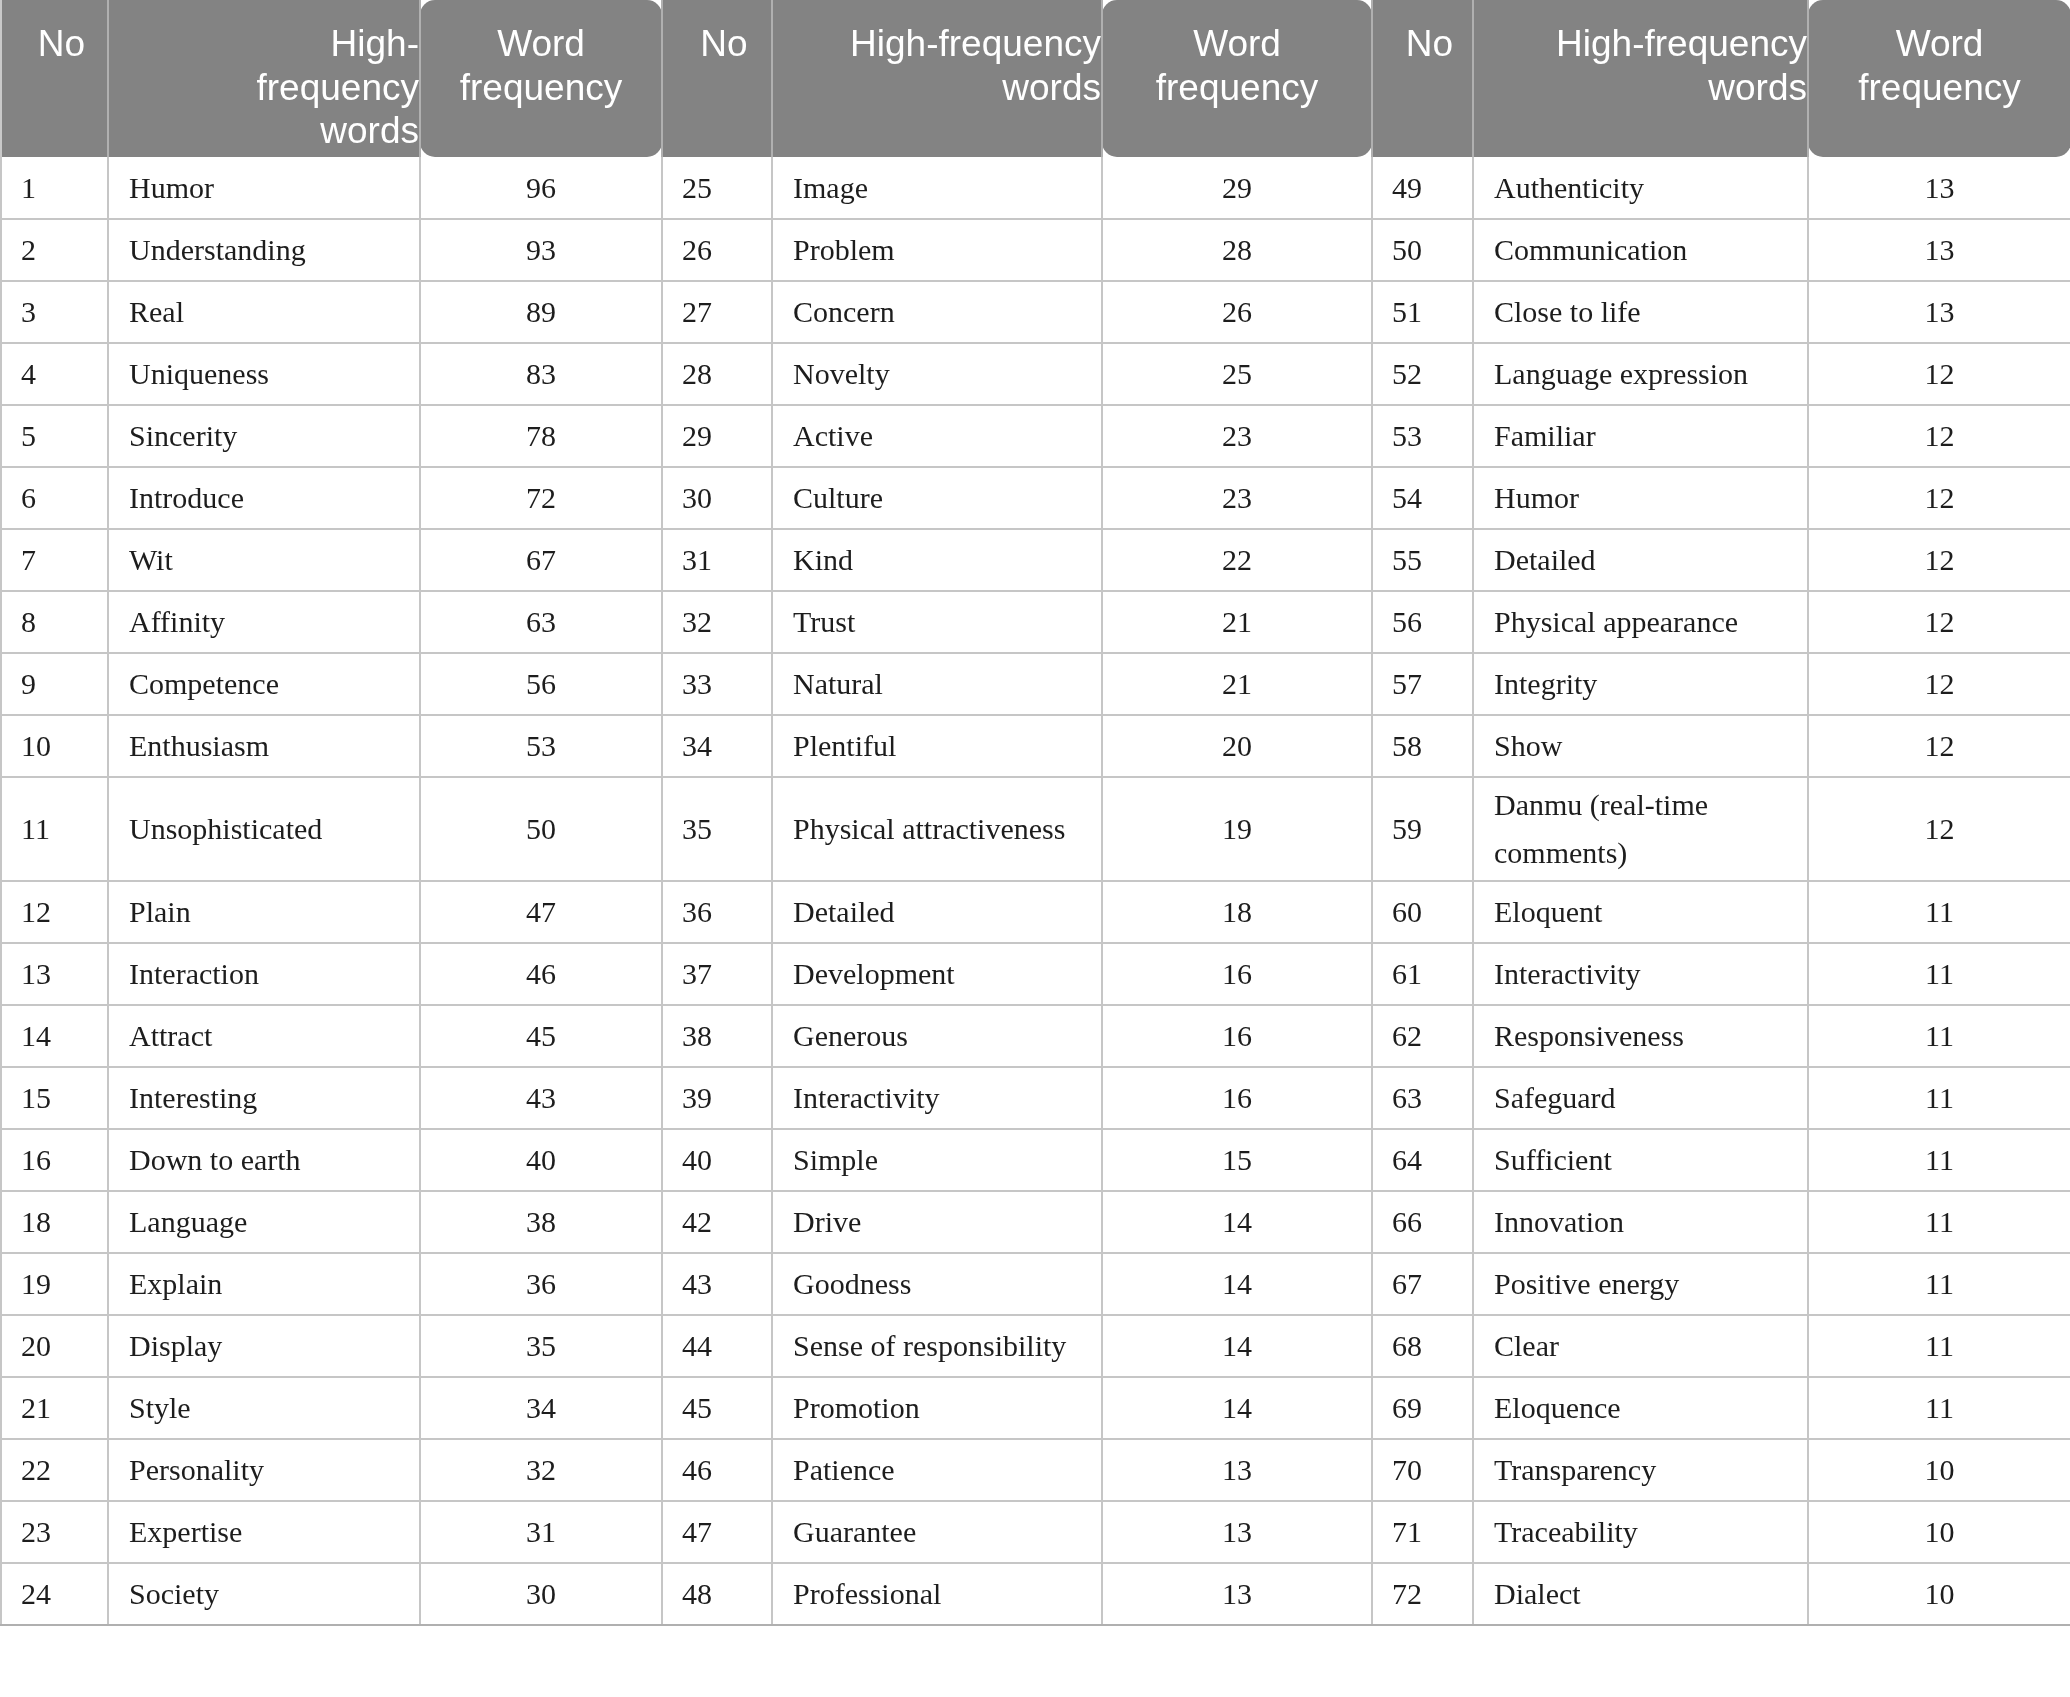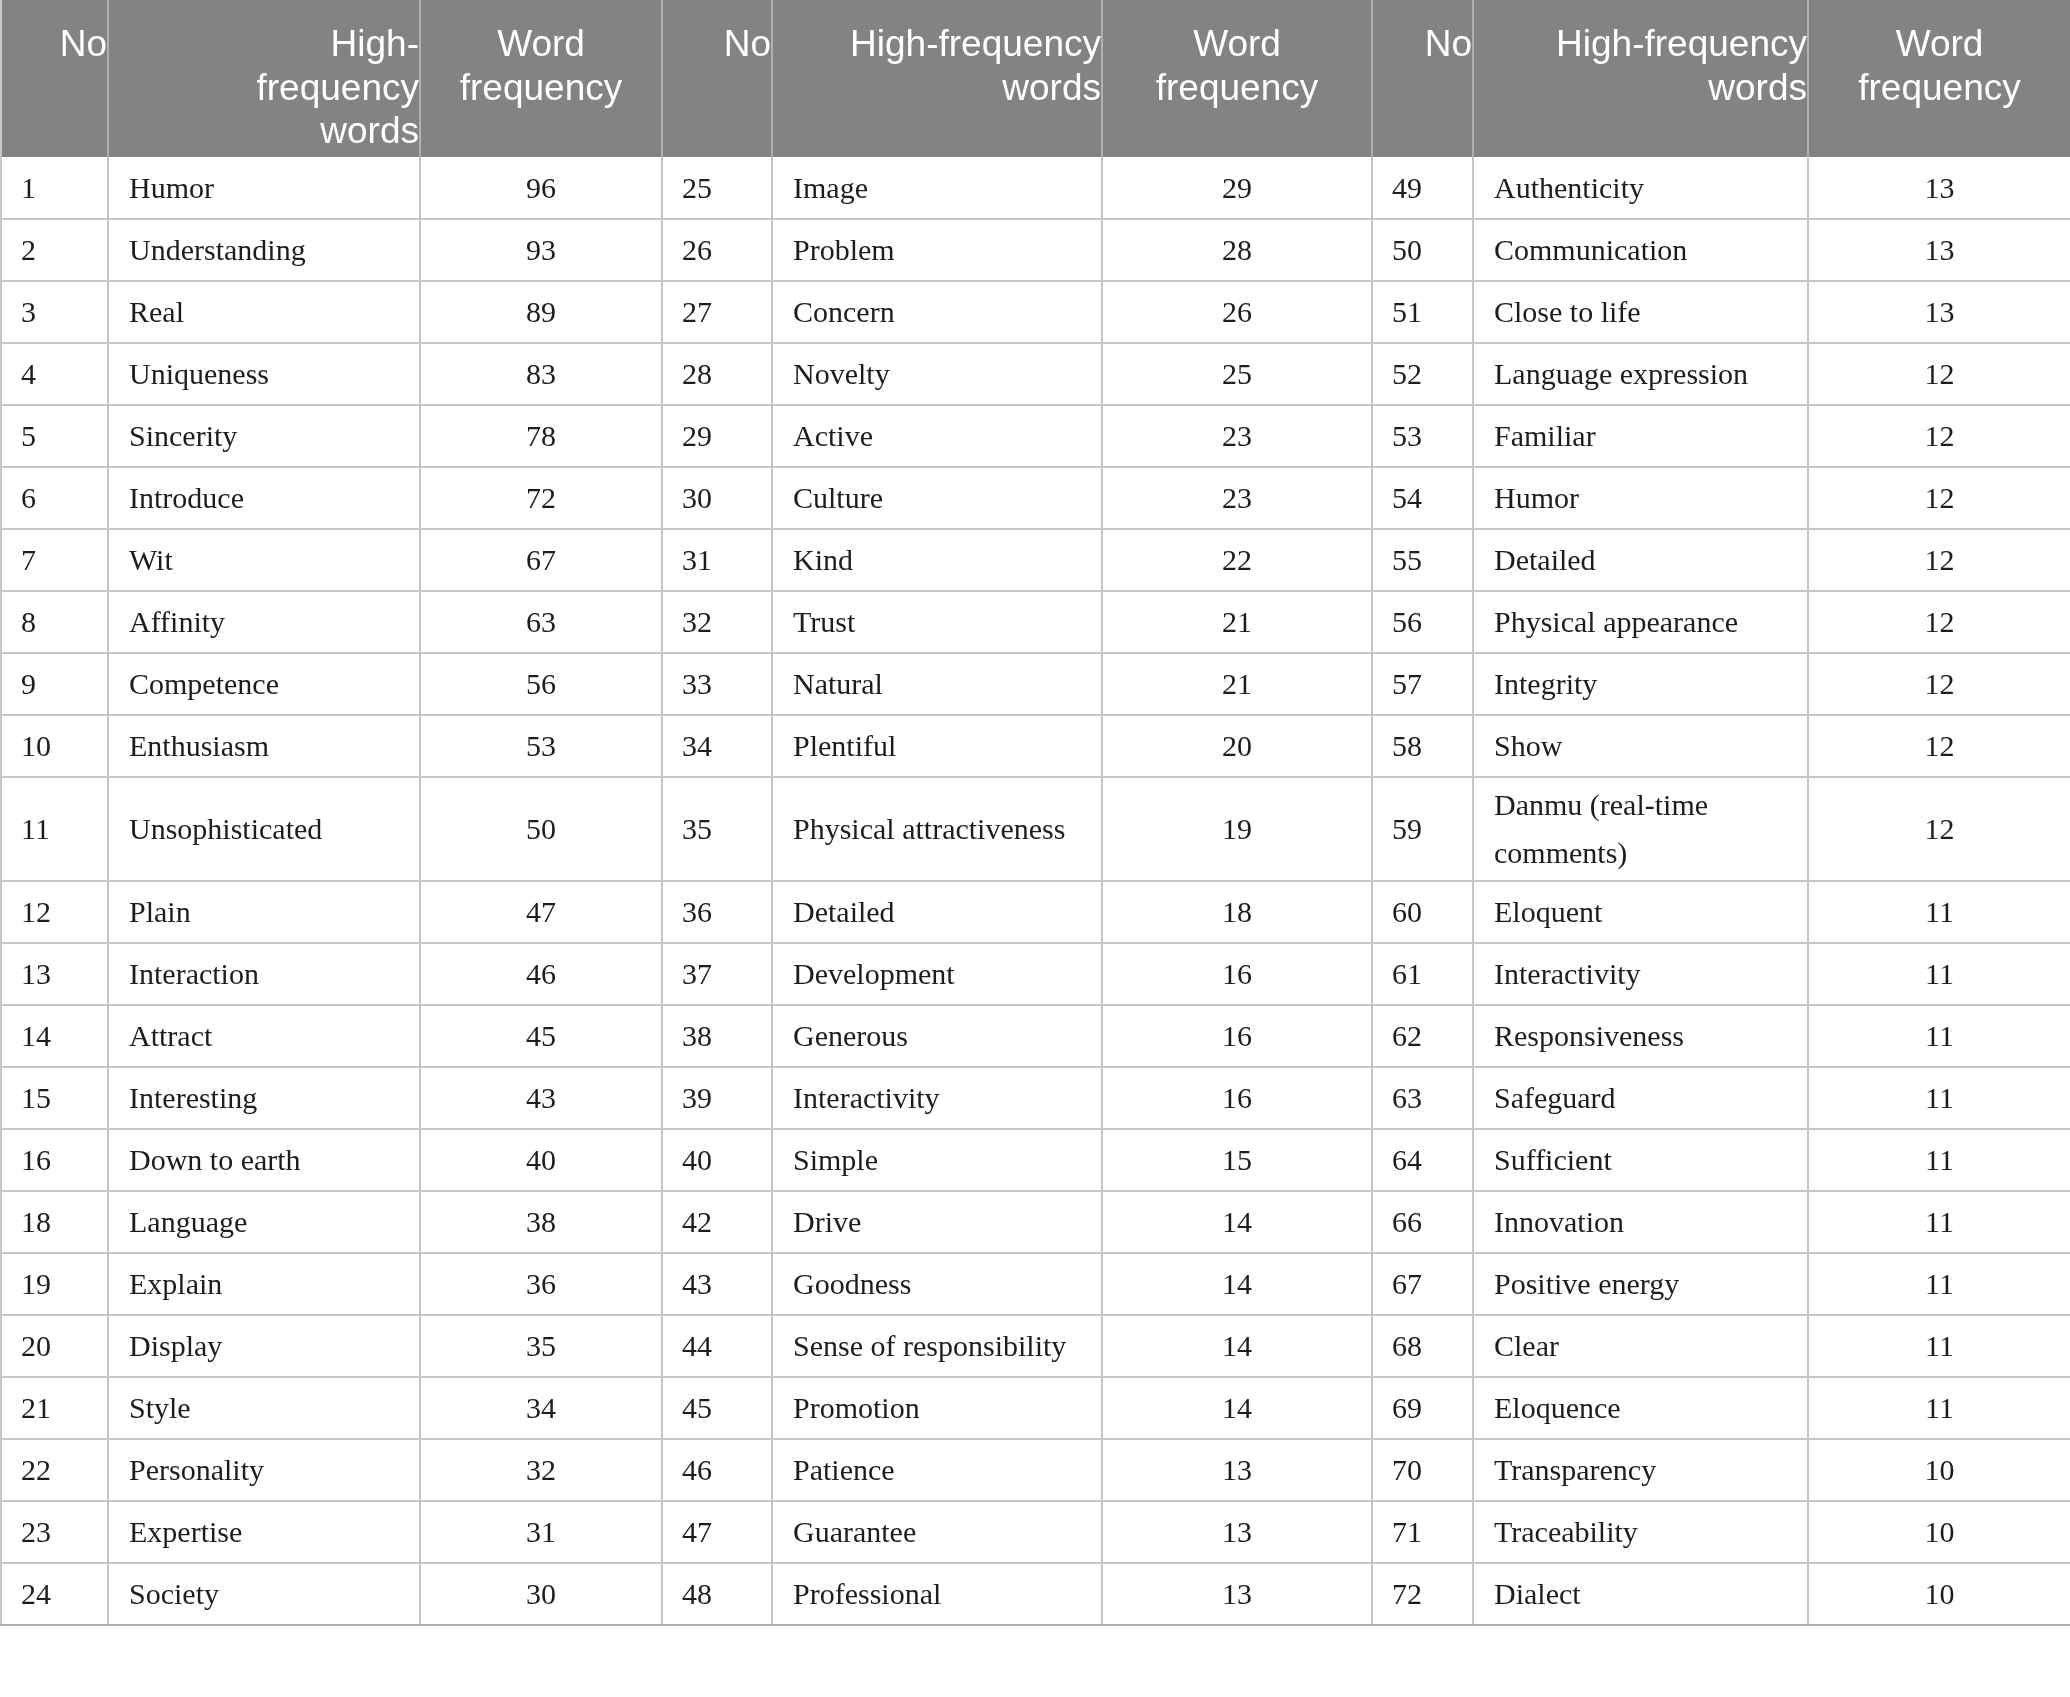--- a/index.html
+++ b/index.html
@@ -23,23 +23,23 @@
     font-family: "Liberation Sans", "DejaVu Sans", sans-serif;
     font-weight: 400;
     font-size: 37px;
     line-height: 1.18;
     vertical-align: top;
     padding: 22px 0 0 0;
     border-left: 2px solid #b0b0b0;
   }
   th:first-child { border-left: 2px solid #c9c9c9; }
   th:last-child  { border-right: 2px solid #c9c9c9; }
-  .th-no    { text-align: right; padding-left: 14px; }
+  .th-no    { text-align: center; padding-left: 14px; }
   .th-words { text-align: right; padding-left: 20px; }
-  .th-freq  { text-align: center; padding-left: 14px; padding-right: 14px; }
+  .th-freq  { text-align: center; padding-left: 14px; padding-right: 14px; border-radius: 15px; }
   .hw { display: inline-block; }
   .hw-narrow { max-width: 215px; }
   .hw-wide   { max-width: 295px; }
   
   tbody tr { height: 62px; }
   tbody tr:nth-child(11) { height: 104px; }
   td {
     font-size: 30px;
     color: #1d1d1d;
     vertical-align: middle;

